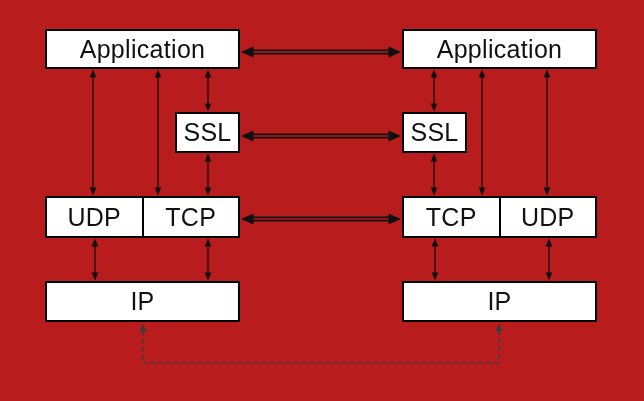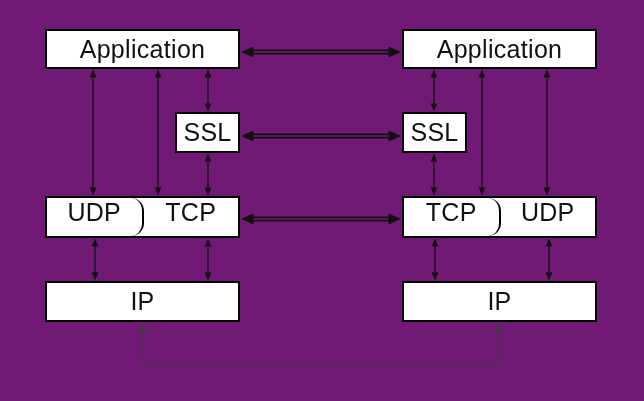--- a/index.html
+++ b/index.html
@@ -1,20 +1,20 @@
 <!DOCTYPE html>
 <html><head>
 <meta charset="utf-8">
 <style>
   html, body { margin: 0; padding: 0; }
   .canvas {
     position: relative;
     width: 644px;
     height: 401px;
-    background: #701a75;
+    background: #b91c1c;
     font-family: "Liberation Sans", "DejaVu Sans", sans-serif;
     overflow: hidden;
   }
   .layer {
     position: absolute;
     left: 0; top: 0;
     pointer-events: none;
   }
   .box {
     position: absolute;
@@ -26,22 +26,22 @@
     justify-content: center;
     font-size: 25px;
     color: #111111;
     letter-spacing: 0.3px;
   }
   .transport { padding: 0; }
   .transport .cell {
     flex: 1;
     height: 100%;
     display: flex;
+    align-items: center;
     justify-content: center;
-    border-radius: 13px;
   }
   .transport .cell.first { border-right: 2px solid #000000; }
   .watermark {
     position: absolute;
     right: 13px;
     top: 370px;
     font-size: 15px;
     color: #bcbcbc;
     letter-spacing: 1px;
   }

